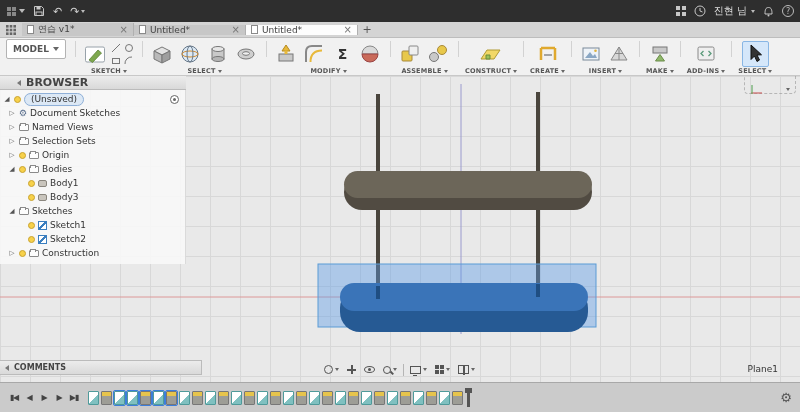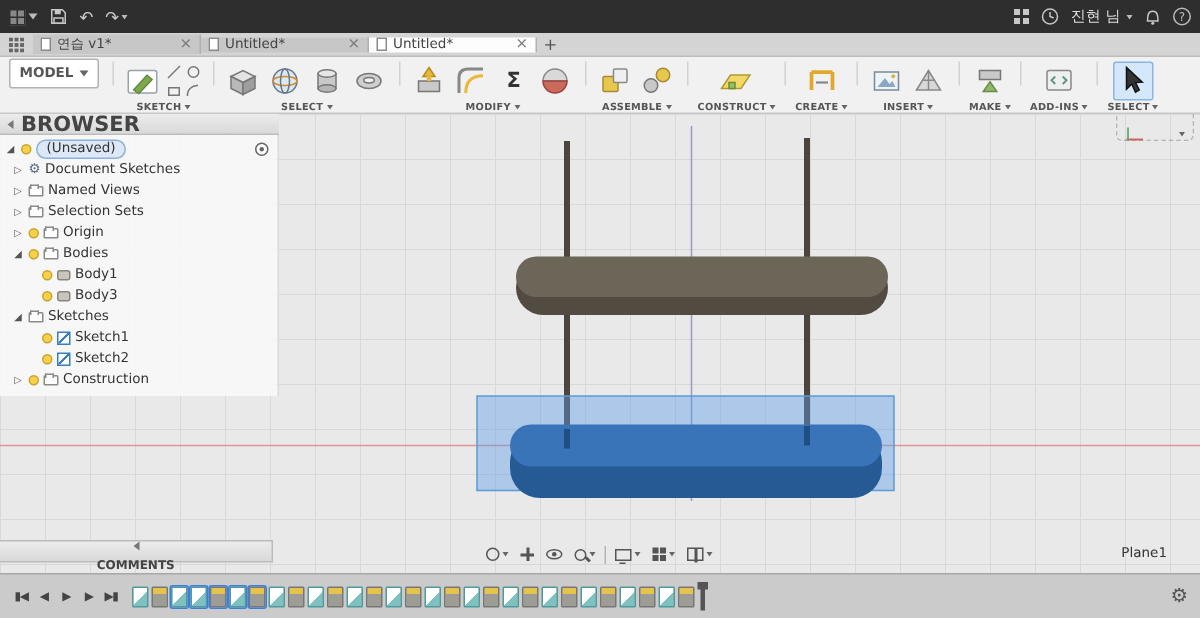--- a/index.html
+++ b/index.html
@@ -49,37 +49,37 @@
     background-image:linear-gradient(#d8d8d8 1px,transparent 1px),linear-gradient(90deg,#d8d8d8 1px,transparent 1px);
     background-size:30px 30px; }
   .scene { position:absolute; inset:0; }
 
   
   .viewcube { position:absolute; top:42px; right:4px; width:52px; height:52px; border:1px dashed rgba(140,140,140,0.55); border-radius:4px; z-index:27; padding:1px 2px; }
   .vc-bottom { display:flex; align-items:center; justify-content:space-between; padding:0 3px; }
 
   
   .browser { position:absolute; left:0; top:0; width:186px; z-index:10; }
-  .bheader { height:14px; background:linear-gradient(#ececec,#d9d9d9); border-bottom:1px solid #bbb; display:flex; align-items:center; gap:5px; padding:0 5px; font-size:14px; font-weight:bold; color:#444; }
+  .bheader { height:14px; background:linear-gradient(#ececec,#d9d9d9); border-bottom:1px solid #bbb; display:flex; align-items:center; gap:5px; padding:0 17px; font-size:11px; font-weight:bold; color:#444; }
   .tri-left { width:0; height:0; border-top:3px solid transparent; border-bottom:3px solid transparent; border-right:4px solid #777; }
   .btree { background:rgba(248,248,248,0.88); border-right:1px solid rgba(190,190,190,0.5); padding:2px 0 4px; }
   .brow { height:14px; display:flex; align-items:center; gap:3px; font-size:9px; color:#333; padding-left:8px; }
   .brow.root { padding-left:3px; }
   .brow.lvl2 { padding-left:28px; }
   .exp { width:8px; font-size:6.5px; color:#555; text-align:center; flex:none; }
   .i-bulb { width:7px; height:7px; border-radius:50%; background:#f7d14a; border:1px solid #c9a32f; flex:none; }
   .i-folder { width:10px; height:7px; background:#fdfdfd; border:1px solid #8a8a8a; border-radius:1px; position:relative; flex:none; }
   .i-folder::before { content:""; position:absolute; top:-2px; left:0; width:4px; height:2px; background:#fdfdfd; border:1px solid #8a8a8a; border-bottom:none; }
   .i-gear { font-size:9px; color:#566b8a; line-height:1; flex:none; }
   .i-body { width:9px; height:7px; background:#c9c5bd; border:1px solid #8a867e; border-radius:2px; flex:none; }
   .i-sketch { width:9px; height:9px; background:linear-gradient(135deg,#fff 42%,#3a7ebf 42%,#3a7ebf 58%,#fff 58%); border:1px solid #3a7ebf; flex:none; }
   .rootpill { border:1px solid #8fb0d8; background:#dce8f5; border-radius:8px; padding:0 6px; line-height:11px; }
   .i-target { width:9px; height:9px; border:1px solid #666; border-radius:50%; background:#fff; position:relative; margin-left:auto; margin-right:6px; flex:none; }
   .i-target::after { content:""; position:absolute; left:2px; top:2px; width:3px; height:3px; background:#666; border-radius:50%; }
-  .commentsbar { position:absolute; left:0; bottom:7px; width:182px; height:15px; background:linear-gradient(#ececec,#d9d9d9); border:1px solid #bbb; border-left:none; display:flex; align-items:center; gap:5px; padding:0 5px; font-size:8px; font-weight:bold; color:#444; z-index:10;flex-direction:column; }
+  .commentsbar { position:absolute; left:0; bottom:7px; width:202px; height:15px; background:linear-gradient(#ececec,#d9d9d9); border:1px solid #bbb; border-left:none; display:flex; align-items:center; gap:5px; padding:0 5px; font-size:8px; font-weight:bold; color:#444; z-index:10; }
 
   
   .navbar { position:absolute; left:322px; bottom:5px; display:flex; align-items:center; gap:4px; z-index:11; }
   .nbtn { display:flex; align-items:center; gap:2px; height:15px; padding:0 2px; }
   .nsep { width:1px; height:12px; background:#b5b5b5; }
   .nic { display:inline-block; position:relative; }
   .nic-orbit { width:9px; height:9px; border:1.5px solid #555; border-radius:50%; }
   .nic-pan { width:9px; height:9px; }
   .nic-pan::before { content:""; position:absolute; left:0; top:4px; width:9px; height:1.5px; background:#555; }
   .nic-pan::after { content:""; position:absolute; left:4px; top:0; width:1.5px; height:9px; background:#555; }

